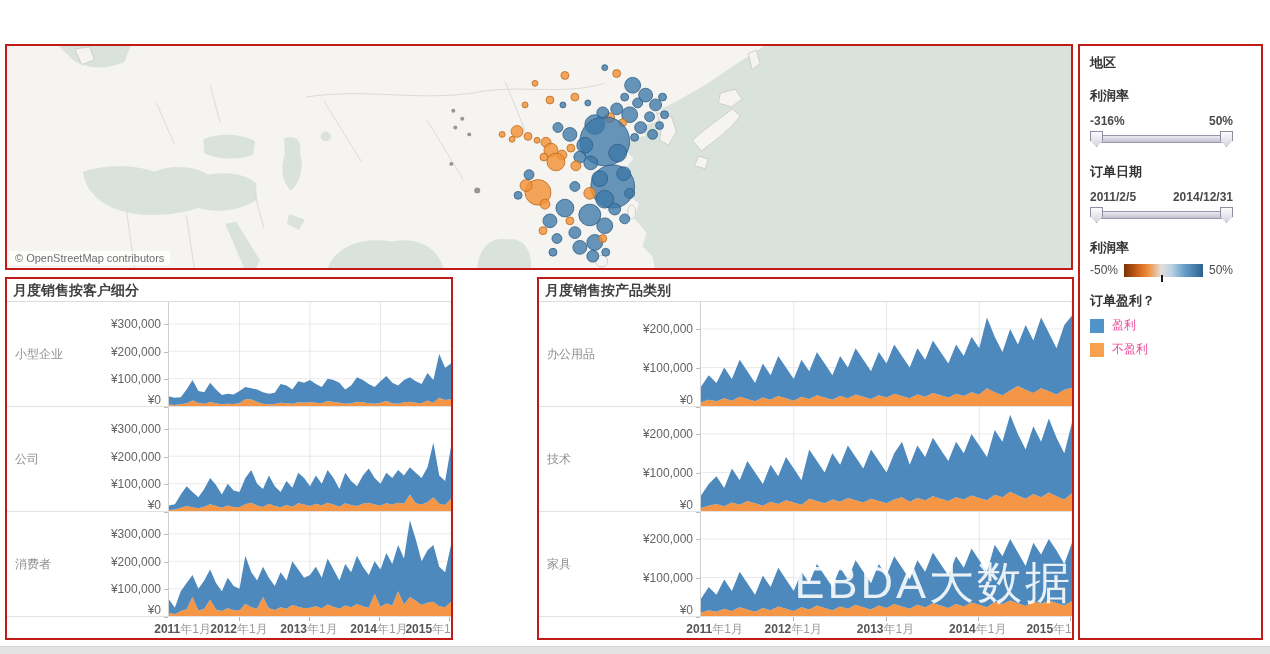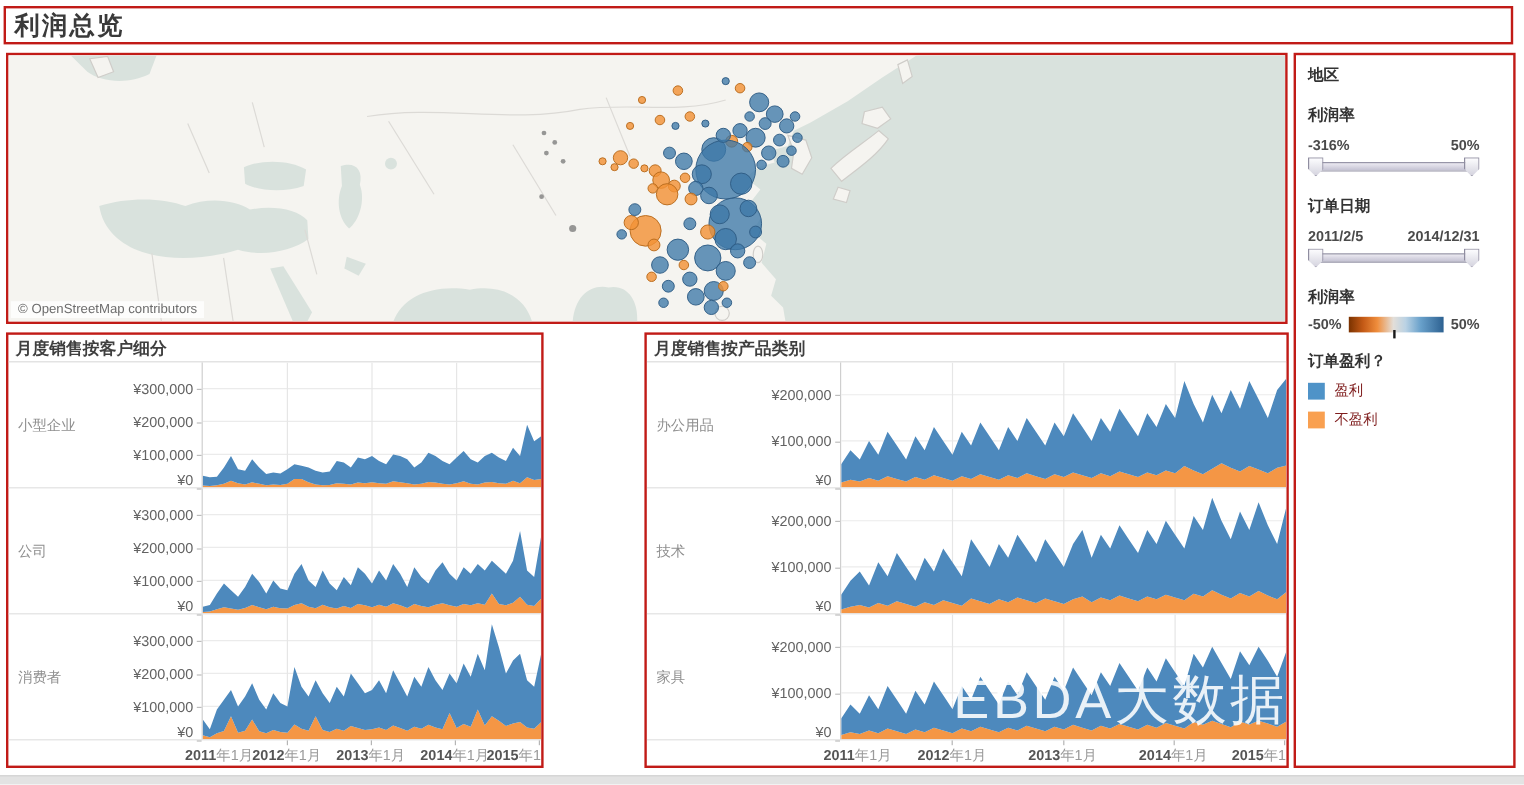--- a/index.html
+++ b/index.html
@@ -46,44 +46,41 @@
               justify-content:space-between; padding:0 7px; color:#666; margin-top:6px; cursor:pointer; }
   .caret { width:0; height:0; border-left:4px solid transparent; border-right:4px solid transparent; border-top:5px solid #333; }
   .range-vals { display:flex; justify-content:space-between; color:#4a4a4a; font-weight:bold; margin-top:9px; font-size:12px;text-align:right; }
   .slider { position:relative; height:17px; margin-top:3px; }
   .slider .track { position:absolute; left:3px; right:3px; top:4px; height:8px; border:1px solid #9795a8; border-radius:4px;
                    background:linear-gradient(#eceaf2,#c3c1d2); }
   .handle { position:absolute; top:0; width:13px; height:16px; background:linear-gradient(#fcfcfe,#d5d4df); border:1px solid #8f8da0;
             clip-path:polygon(0 0,100% 0,100% 60%,50% 100%,0 60%); cursor:pointer; }
   .handle.hl { left:0; } .handle.hr { right:0; }
   .grad-row { display:flex; align-items:center; margin-top:6px; }
-  .grad-row .gv { font-weight:bold; color:#4a4a4a; }
+  .grad-row .gv { font-weight:normal; color:#4a4a4a; }
   .gradbar { flex:1; height:13px; margin:0 6px; position:relative;
              background:linear-gradient(to right,#7a3200 0%,#c45a16 15%,#ef8d3c 30%,#e3ded8 47%,#bad2e4 60%,#68a0ca 76%,#2d6191 100%); }
   .grad-marker { position:absolute; left:47%; bottom:-5px; width:2px; height:7px; background:#1a1a1a; }
   .leg-item { display:flex; align-items:center; margin-top:7px; cursor:pointer; }
   .swatch { width:14px; height:14px; margin-right:8px; }
-  .leg-item span.lt { color:#7f1d1d; font-size:12px; }
+  .leg-item span.lt { color:#ec4899; font-size:12px; }
   .mt14 { margin-top:15px; }
 
   
   .watermark { position:absolute; left:792px; top:545px; width:281px; height:75px; overflow:hidden; display:flex;
                align-items:center; z-index:6; pointer-events:none; }
   .watermark .wm-text { font-size:45px; color:rgba(255,255,255,.88); letter-spacing:3px; white-space:nowrap; }
 
   .bottom-strip { position:absolute; left:0; top:646px; width:1270px; height:8px; background:#e3e3e3; border-top:1px solid #d2d2d2; }
 </style>
 </head>
 <body>
 
 <div class="page">
 
-  <div class="rframe title-panel">
-    <h1>利润总览</h1>
-  </div>
 
   <div class="rframe map-panel">
     <svg viewBox="0 0 1068 226" preserveAspectRatio="none">
       <rect width="1068" height="226" fill="#f5f4f0"></rect>
       <g fill="#d9e2dd" stroke="none">
         <path d="M760,0 L1068,0 L1068,226 L650,226 L648,214 L638,204 L642,190 L630,176 L634,160 L622,150 L630,137 L619,127 L629,114 L617,104 L627,95 L641,91 L637,81 L652,77 L657,64 L671,57 L702,39 L731,19 Z"></path>
         <path d="M76,128 C100,120 130,121 148,128 C168,120 190,123 202,131 C222,127 242,131 250,140 L251,156 C236,167 212,171 192,165 C166,173 136,175 112,167 C94,161 79,148 76,128 Z"></path>
         <path d="M197,95 C212,88 236,89 249,97 L247,111 C230,117 208,115 198,109 Z"></path>
         <path d="M278,94 C290,90 297,97 294,110 C299,124 293,141 285,147 C276,139 274,123 279,111 Z"></path>
         <path d="M219,181 L230,179 L254,218 L250,226 L238,226 Z"></path>

